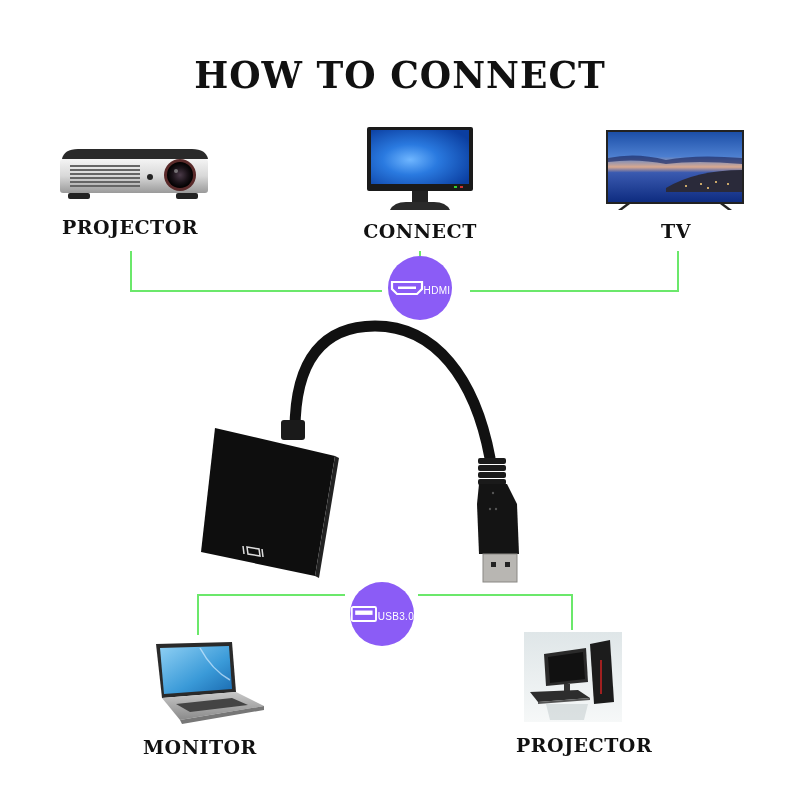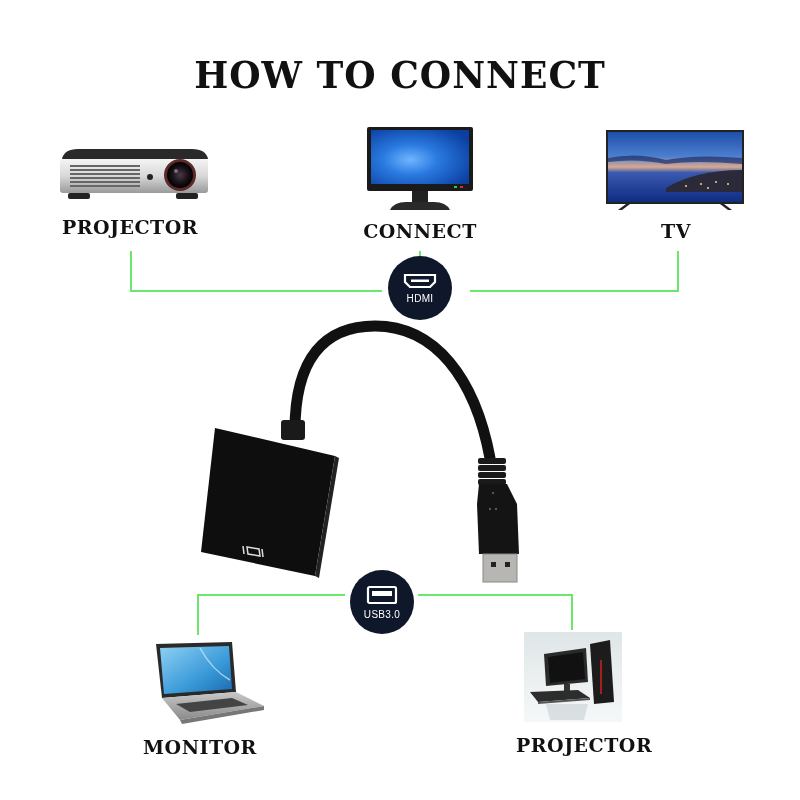--- a/index.html
+++ b/index.html
@@ -10,22 +10,22 @@
     font-weight: 900;
     color: #111;
     letter-spacing: 0.5px;
     white-space: nowrap;
   }
   .title { left: 0; width: 800px; top: 53px; text-align: center; font-size: 36px; letter-spacing: 1px; transform: scaleY(1.05); }
   .label { font-size: 19px; text-align: center; }
   .line { position: absolute; background: #6be86b; }
   .badge {
     position: absolute; width: 64px; height: 64px; border-radius: 50%;
-    background: #0f172a; color: #fff;
-    display: flex; flex-direction: column; align-items: center; justify-content: center;
+    background: #8b5cf6; color: #fff;
+    display: flex; flex-direction: row; align-items: center; justify-content: center;
     font-family: "Liberation Sans", sans-serif; font-size: 10px; letter-spacing: 0.3px;
   }
   .badge svg { display: block; }
   .badge span { margin-top: 4px; }
 </style>
 </head>
 <body>
 
 <div class="abs stencil title">HOW TO CONNECT</div>
 
@@ -157,21 +157,21 @@
     <rect x="296" y="244" width="5" height="5" fill="#222"></rect>
     <rect x="310" y="244" width="5" height="5" fill="#222"></rect>
   </svg>
 </div>
 
 <div class="line" style="left:197px;top:595px;width:2px;height:40px;"></div>
 <div class="line" style="left:197px;top:594px;width:148px;height:2px;"></div>
 <div class="line" style="left:418px;top:594px;width:155px;height:2px;"></div>
 <div class="line" style="left:571px;top:594px;width:2px;height:36px;"></div>
 
-<div class="badge" style="left:350px;top:570px;">
+<div class="badge" style="left:350px;top:582px;">
   <svg width="32" height="20" viewBox="0 0 32 20">
     <rect x="2" y="2" width="28" height="16" rx="1.5" fill="none" stroke="#fff" stroke-width="2.2"></rect>
     <rect x="6" y="6" width="20" height="5" fill="#fff"></rect>
   </svg>
   <span>USB3.0</span>
 </div>
 
 <div class="abs" style="left:150px;top:640px;width:116px;height:84px;">
   <svg width="116" height="84" viewBox="0 0 116 84">
     <defs>

